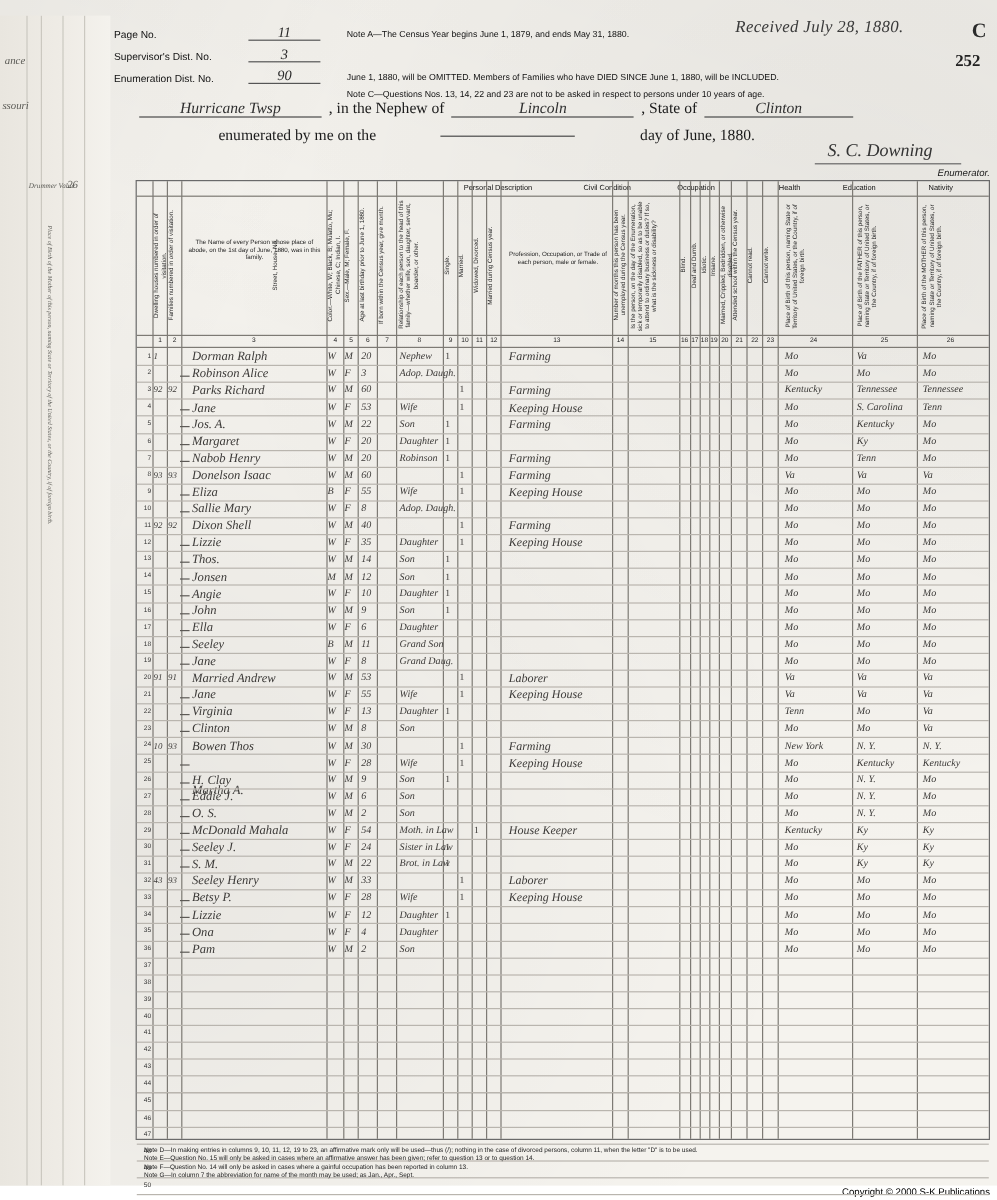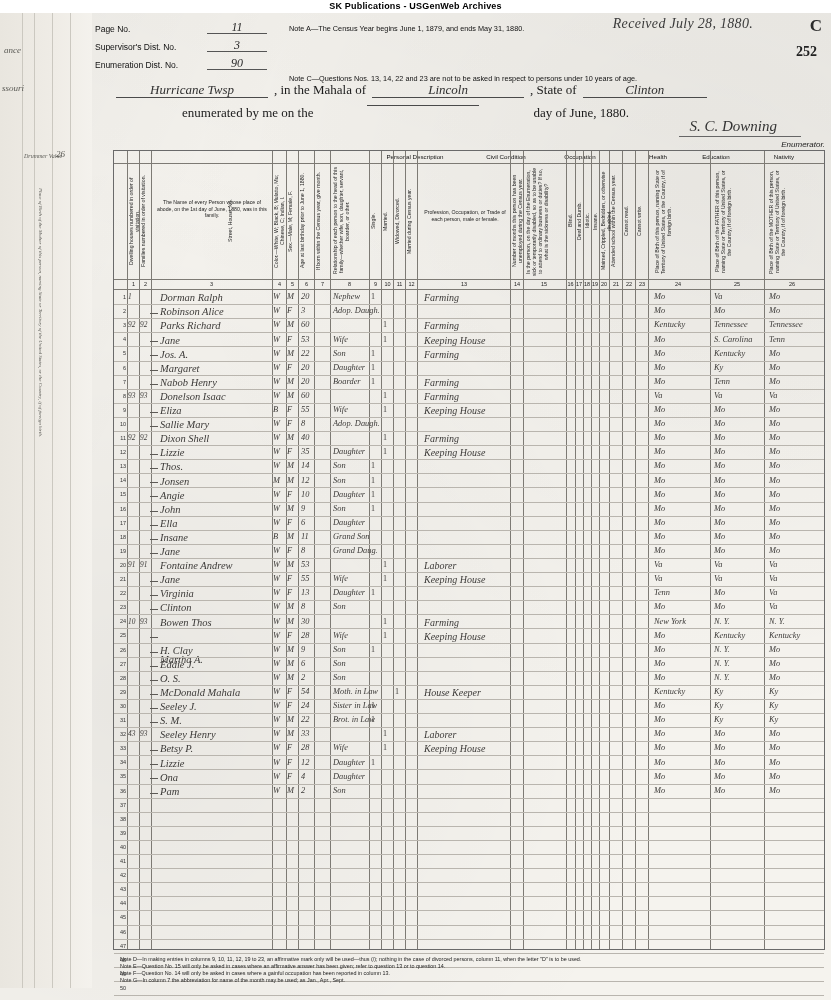--- a/index.html
+++ b/index.html
@@ -85,21 +85,21 @@
     font-size:13px;
   }
   .schedule .l1{display:flex;align-items:flex-end;}
   .schedule b{font-size:13.5px;}
   .fill{
     border-bottom:1px solid #4a4a4a;
     display:inline-block;text-align:center;
     font-style:italic;font-size:13px;color:#2f2f2f;
     line-height:14px;
   }
-  .schedule .l2{display:flex;align-items:flex-start;margin-top:7px;padding-left:72px;gap:48px;}
+  .schedule .l2{display:flex;align-items:center;margin-top:7px;padding-left:72px;gap:48px;}
   .sig{
     position:absolute;right:30px;top:118px;
     font-style:italic;font-size:15px;color:#333;
     border-bottom:1px solid #666;padding:0 24px 1px 10px;
   }
   .enumer{position:absolute;right:6px;top:140px;font-size:8px;font-style:italic;font-family:"Liberation Sans",sans-serif;}
 
   
   .tbl{
     position:absolute;left:113px;top:150px;width:712px;height:800px;
@@ -146,21 +146,21 @@
     font-family:"Liberation Sans",sans-serif;
     font-size:5.4px;line-height:7px;color:#222;
   }
 </style>
 </head>
 <body>
 
 <div class="page">
   <div class="paper-tex"></div>
 
-  <div class="banner">SK Publications - USGenWeb Archives</div>
+  <div class="footer">Copyright © 2000 S-K Publications</div>
 
   <div class="received">Received July 28, 1880.</div>
   <div class="corner-c">C</div>
   <div class="pagenum-252">252</div>
 
   <div class="left-strip">
     <div class="left-vrule" style="left:22px"></div>
     <div class="left-vrule" style="left:34px"></div>
     <div class="left-vrule" style="left:52px"></div>
     <div class="left-vrule" style="left:70px"></div>
@@ -177,31 +177,32 @@
       <span class="blankline" style="width:60px">11</span>
       <span class="notes" style="margin-left:22px">Note A—The Census Year begins June 1, 1879, and ends May 31, 1880.</span>
     </div>
     <div class="row" style="margin-bottom:6px">
       <span class="lbl">Supervisor's Dist. No.</span>
       <span class="blankline" style="width:60px">3</span>
     </div>
     <div class="row" style="margin-bottom:4px">
       <span class="lbl">Enumeration Dist. No.</span>
       <span class="blankline" style="width:60px">90</span>
+      <span class="notes" style="margin-left:22px">June 1, 1880, will be OMITTED. Members of Families who have DIED SINCE June 1, 1880, will be INCLUDED.</span>
     </div>
     <div class="row">
       <span class="lbl"></span>
       <span class="notes" style="margin-left:82px">Note C—Questions Nos. 13, 14, 22 and 23 are not to be asked in respect to persons under 10 years of age.</span>
     </div>
   </div>
 
   <div class="schedule">
     <div class="l1">
       <span class="fill" style="width:152px;margin:0 6px">Hurricane Twsp</span>
-      <span>, in the Mahala of</span>
+      <span>, in the Nephew of</span>
       <span class="fill" style="width:152px;margin:0 6px">Lincoln</span>
       <span>, State of</span>
       <span class="fill" style="width:124px;margin:0 6px">Clinton</span>
     </div>
     <div class="l2">
       <span>enumerated by me on the</span>
       <span class="fill" style="width:112px;margin:0 6px"></span>
       <span>day of June, 1880.</span>
     </div>
   </div>
@@ -393,21 +394,21 @@
           <div class="ink sm" style="left: 655px; top: 211.7px;">Mo</div>
         </div>
         <div class="hline" style="top: 237.7px; background: rgb(185, 181, 174);"></div>
         <div>
           <div class="rownum" style="left: 2px; top: 227.6px;">7</div>
           <div class="ink" style="left: 46px; top: 225.8px; font-size: 10.5px;">Nabob Henry</div>
           <div class="namedash" style="left: 36px; top: 232.6px; width: 8px;"></div>
           <div class="ink sm" style="left: 159px; top: 225.8px;">W</div>
           <div class="ink sm" style="left: 173px; top: 225.8px;">M</div>
           <div class="ink sm" style="left: 187px; top: 225.8px;">20</div>
-          <div class="ink sm" style="left: 219px; top: 225.8px;">Boarder</div>
+          <div class="ink sm" style="left: 219px; top: 225.8px;">Robinson</div>
           <div class="tick" style="left: 257px; top: 225.8px;">1</div>
           <div class="ink" style="left: 310px; top: 225.8px;">Farming</div>
           <div class="ink sm" style="left: 540px; top: 225.8px;">Mo</div>
           <div class="ink sm" style="left: 600px; top: 225.8px;">Tenn</div>
           <div class="ink sm" style="left: 655px; top: 225.8px;">Mo</div>
         </div>
         <div class="hline" style="top: 251.8px; background: rgb(185, 181, 174);"></div>
         <div>
           <div class="rownum" style="left: 2px; top: 241.7px;">8</div>
           <div class="ink xs" style="left: 14px; top: 239.9px;">93</div>
@@ -545,21 +546,21 @@
           <div class="ink sm" style="left: 173px; top: 366.8px;">F</div>
           <div class="ink sm" style="left: 187px; top: 366.8px;">6</div>
           <div class="ink sm" style="left: 219px; top: 366.8px;">Daughter</div>
           <div class="ink sm" style="left: 540px; top: 366.8px;">Mo</div>
           <div class="ink sm" style="left: 600px; top: 366.8px;">Mo</div>
           <div class="ink sm" style="left: 655px; top: 366.8px;">Mo</div>
         </div>
         <div class="hline" style="top: 392.8px; background: rgb(185, 181, 174);"></div>
         <div>
           <div class="rownum" style="left: 2px; top: 382.7px;">18</div>
-          <div class="ink" style="left: 46px; top: 380.9px; font-size: 10.5px;">Insane</div>
+          <div class="ink" style="left: 46px; top: 380.9px; font-size: 10.5px;">Seeley</div>
           <div class="namedash" style="left: 36px; top: 387.7px; width: 8px;"></div>
           <div class="ink sm" style="left: 159px; top: 380.9px;">B</div>
           <div class="ink sm" style="left: 173px; top: 380.9px;">M</div>
           <div class="ink sm" style="left: 187px; top: 380.9px;">11</div>
           <div class="ink sm" style="left: 219px; top: 380.9px;">Grand Son</div>
           <div class="ink sm" style="left: 540px; top: 380.9px;">Mo</div>
           <div class="ink sm" style="left: 600px; top: 380.9px;">Mo</div>
           <div class="ink sm" style="left: 655px; top: 380.9px;">Mo</div>
         </div>
         <div class="hline" style="top: 406.9px; background: rgb(185, 181, 174);"></div>
@@ -573,21 +574,21 @@
           <div class="ink sm" style="left: 219px; top: 395px;">Grand Daug.</div>
           <div class="ink sm" style="left: 540px; top: 395px;">Mo</div>
           <div class="ink sm" style="left: 600px; top: 395px;">Mo</div>
           <div class="ink sm" style="left: 655px; top: 395px;">Mo</div>
         </div>
         <div class="hline" style="top: 421px; background: rgb(185, 181, 174);"></div>
         <div>
           <div class="rownum" style="left: 2px; top: 410.9px;">20</div>
           <div class="ink xs" style="left: 14px; top: 409.1px;">91</div>
           <div class="ink xs" style="left: 26px; top: 409.1px;">91</div>
-          <div class="ink" style="left: 46px; top: 409.1px; font-size: 10.5px;">Fontaine Andrew</div>
+          <div class="ink" style="left: 46px; top: 409.1px; font-size: 10.5px;">Married Andrew</div>
           <div class="ink sm" style="left: 159px; top: 409.1px;">W</div>
           <div class="ink sm" style="left: 173px; top: 409.1px;">M</div>
           <div class="ink sm" style="left: 187px; top: 409.1px;">53</div>
           <div class="tick" style="left: 269px; top: 409.1px;">1</div>
           <div class="ink" style="left: 310px; top: 409.1px;">Laborer</div>
           <div class="ink sm" style="left: 540px; top: 409.1px;">Va</div>
           <div class="ink sm" style="left: 600px; top: 409.1px;">Va</div>
           <div class="ink sm" style="left: 655px; top: 409.1px;">Va</div>
         </div>
         <div class="hline" style="top: 435.1px; background: rgb(185, 181, 174);"></div>

